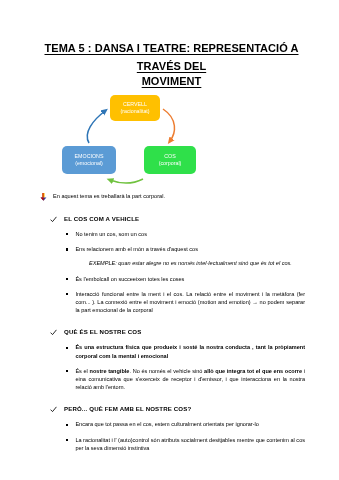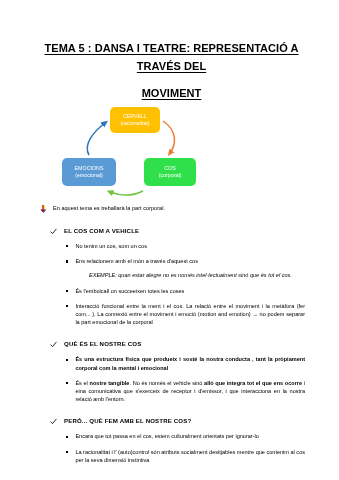--- a/index.html
+++ b/index.html
@@ -32,21 +32,21 @@
     font-size: 11px;
     font-weight: bold;
     letter-spacing: 0.05px;
     line-height: 12px;
     text-decoration: underline;
     text-underline-offset: 1.6px;
     display: inline;
   }
   .title-line2 {
     display: block;
-    margin-top: 13px;
+    margin-top: 1px;
   }
 
   
   .diagram {
     position: relative;
     width: 339px;
     height: 95px;
     margin-top: 6px;
   }
   .node {

